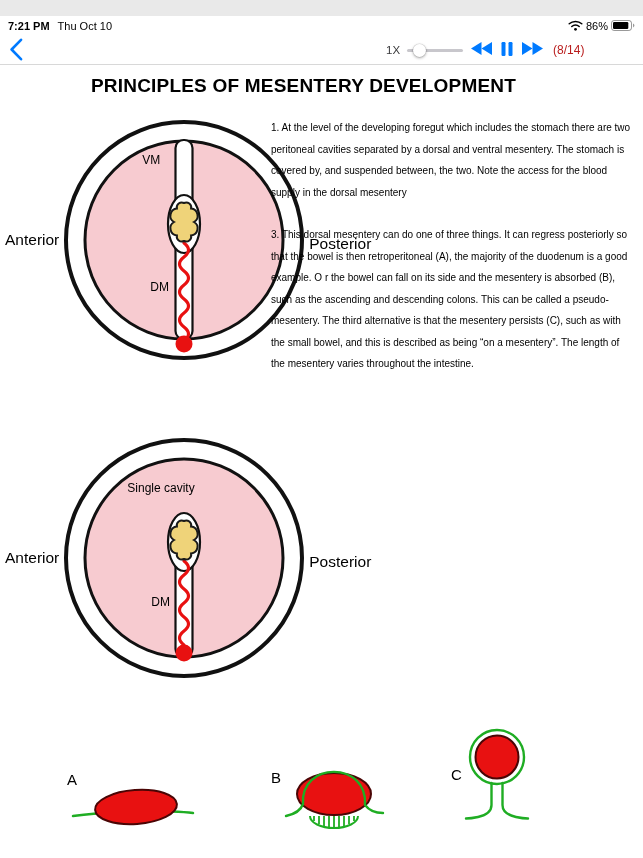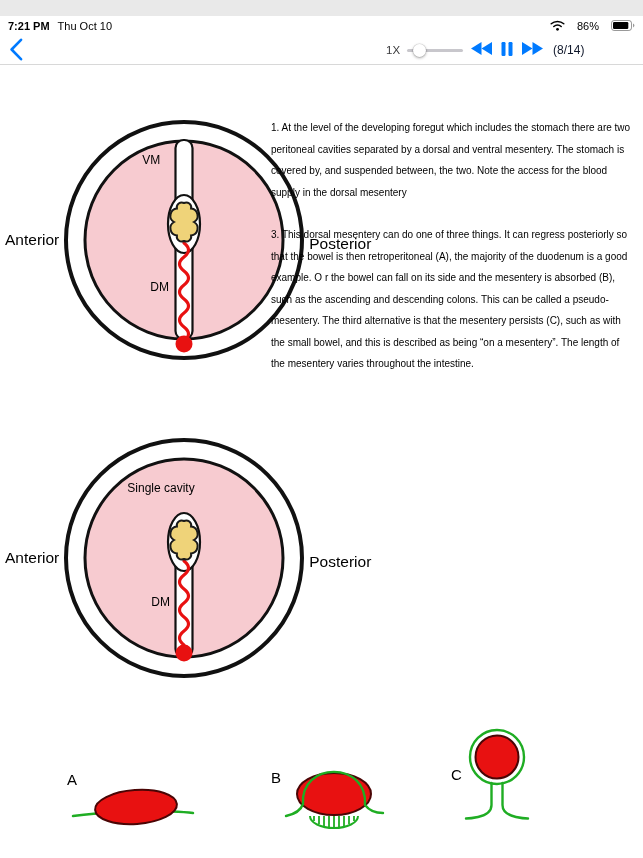--- a/index.html
+++ b/index.html
@@ -8,39 +8,39 @@
     position: relative; width: 643px; height: 858px; margin: 16px auto;
     background: #fff; overflow: hidden;
     font-family: "Liberation Sans", sans-serif; color: #000;
   }
   
   .status-bar { position:absolute; top:0; left:0; right:0; height:20px;
     display:flex; justify-content:space-between; align-items:center;
     padding:0 8px; font-size:11px; }
   .sb-left { display:flex; gap:8px; align-items:center; }
   .sb-time { font-weight:700; }
-  .sb-right { display:flex; gap:12px; align-items:center; }
+  .sb-right { display:flex; gap:3px; align-items:center; }
   .sb-batt { font-size:11px; }
   
   .nav-bar { position:absolute; top:20px; left:0; right:0; height:29px;
     border-bottom:1px solid #d8d8d8; background:#fff; }
   .back-button { position:absolute; left:9px; top:3px; width:22px; height:24px;
     background:none; border:none; cursor:pointer; display:flex; align-items:center; }
   .nav-controls { position:absolute; left:386px; top:0; height:28px;
     display:flex; align-items:center; gap:7px; }
   .speed-label { font-size:11.5px; color:#3a3a3c; }
   .slider { position:relative; width:56px; height:20px; cursor:pointer; }
   .slider-track { position:absolute; top:8.5px; left:0; width:56px; height:3px;
     background:#c8c7cc; border-radius:2px; }
   .slider-knob { position:absolute; top:3.5px; left:6px; width:13px; height:13px;
     background:#fff; border-radius:50%;
     box-shadow:0 1px 3px rgba(0,0,0,.35), 0 0 0 .5px rgba(0,0,0,.12); }
   .ctl-btn { background:none; border:none; padding:0 1px; cursor:pointer;
     display:flex; align-items:center; }
-  .page-indicator { font-size:12px; color:#0f172a; margin-left:2px; }
+  .page-indicator { font-size:12px; color:#b91c1c; margin-left:2px; }
   
   .page-title { position:absolute; top:59px; left:0; width:643px; padding-right:36px;
     text-align:center; font-size:19px; font-weight:700; letter-spacing:.2px; }
   
   .fig { position:absolute; width:250px; display:flex; flex-direction:row; align-items:center; }
   .fig1 { left:5px; top:97px; }
   .fig2 { left:5px; top:415px; }
   .fig-label { font-size:15.5px; line-height:19px; }
   .fig-svg { position:relative; width:250px; height:250px; margin-top:3px; }
   .fig-bottom { margin-top:7px; }
@@ -128,20 +128,21 @@
           <svg width="21" height="13" viewBox="0 0 21 13">
             <polygon points="0,0 10.5,6.5 0,13" fill="#007AFF"></polygon>
             <polygon points="10.5,0 21,6.5 10.5,13" fill="#007AFF"></polygon>
           </svg>
         </span>
       </button>
       <span class="page-indicator">(8/14)</span>
     </div>
   </div>
 
+  <div class="page-title">PRINCIPLES OF MESENTERY DEVELOPMENT</div>
 
   <div class="fig fig1">
     <div class="fig-label">Anterior</div>
     <div class="fig-svg">
       <svg width="250" height="250" viewBox="0 0 250 250">
         <circle cx="125" cy="124" r="118" fill="#fff" stroke="#111" stroke-width="4"></circle>
         <circle cx="125" cy="124" r="99" fill="#F7CBD0" stroke="#111" stroke-width="3"></circle>
         <rect x="116.5" y="24" width="17" height="199" rx="8" fill="#fff" stroke="#111" stroke-width="2.2"></rect>
         <ellipse cx="125" cy="108" rx="16" ry="29" fill="#fff" stroke="#111" stroke-width="2.2"></ellipse>
         <path d="M125,127 q9,7 0,14 q-9,7 0,14 q9,7 0,14 q-9,7 0,14 q9,7 0,14 q-9,7 0,14 q9,7 0,14" fill="none" stroke="#E81111" stroke-width="3.2" stroke-linecap="round"></path>

